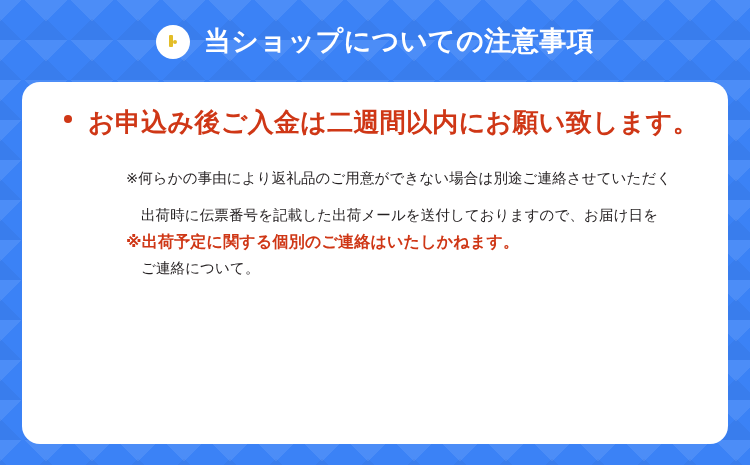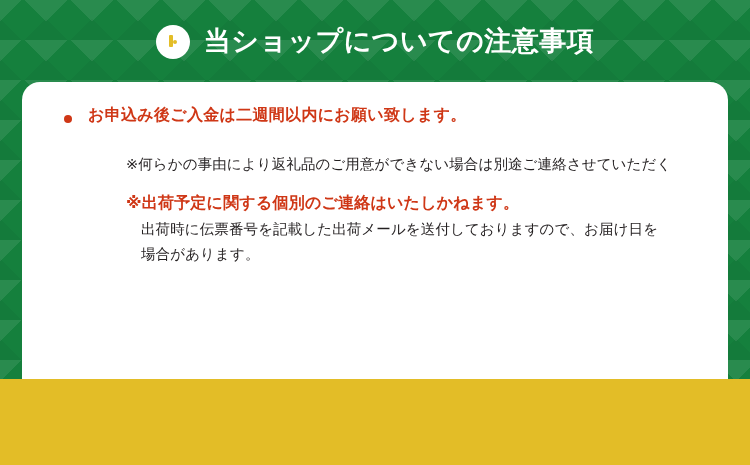--- a/index.html
+++ b/index.html
@@ -11,22 +11,22 @@
   }
 
   body {
     font-family: "Liberation Sans", "DejaVu Sans", sans-serif;
     background: #e3bd27;
   }
 
   #banner {
     position: relative;
     width: 750px;
-    height: 379px;
-    background-color: #15803d;
+    height: 465px;
+    background-color: #3b82f6;
     overflow: hidden;
   }
 
   
   #pattern {
     position: absolute;
     inset: 0;
     background-image:
       linear-gradient(135deg, rgba(255,255,255,0.085) 25%, transparent 25%),
       linear-gradient(225deg, rgba(255,255,255,0.085) 25%, transparent 25%),
@@ -104,21 +104,21 @@
   .bullet-dot {
     flex: none;
     width: 8px;
     height: 8px;
     border-radius: 50%;
     background: #cf3716;
     margin: 11px 16px 0 16px;
   }
   .bullet-heading {
     color: #cf3716;
-    font-size: 16px;
+    font-size: 26px;
     font-weight: bold;
     line-height: 1.4;
     letter-spacing: 0.3px;
   }
 
   .sub-block {
     margin-left: 78px;
   }
   .sub-line {
     color: #231f20;
@@ -162,19 +162,19 @@
       <span class="bullet-heading">お申込み後ご入金は二週間以内にお願い致します。</span>
     </div>
     <div class="gap-sm"></div>
 
     <div class="gap-md"></div>
 
     <div class="gap-sm"></div>
     <div class="sub-block">
       <div class="sub-line">※何らかの事由により返礼品のご用意ができない場合は別途ご連絡させていただく</div>
       <div class="gap-lg"></div>
+      <div class="sub-line indent">出荷時に伝票番号を記載した出荷メールを送付しておりますので、お届け日を</div>
       <div class="sub-line red">※出荷予定に関する個別のご連絡はいたしかねます。</div>
-      <div class="sub-line indent">出荷時に伝票番号を記載した出荷メールを送付しておりますので、お届け日を</div>
-      <div class="sub-line indent">場合があります。</div>
+      <div class="sub-line indent">ご連絡について。</div>
     </div>
 
   </div>
 </div>
 
 </body></html>

